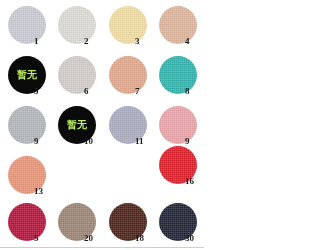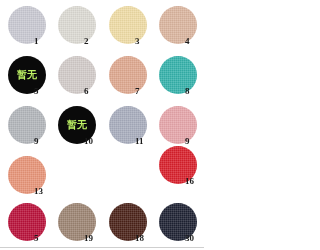--- a/index.html
+++ b/index.html
@@ -165,21 +165,21 @@
     <div class="swatch-cell" style="left: 155px; top: 143px;">
       <div class="swatch-circle" style="background: rgb(217, 32, 44);"></div>
       <div class="swatch-number">16</div>
     </div>
     <div class="swatch-cell" style="left: 4px; top: 200px;">
       <div class="swatch-circle" style="background: rgb(185, 17, 58);"></div>
       <div class="swatch-number">5</div>
     </div>
     <div class="swatch-cell" style="left: 54px; top: 200px;">
       <div class="swatch-circle" style="background: rgb(156, 132, 114);"></div>
-      <div class="swatch-number">19</div>
+      <div class="swatch-number">20</div>
     </div>
     <div class="swatch-cell" style="left: 105px; top: 200px;">
       <div class="swatch-circle" style="background: rgb(74, 34, 24);"></div>
       <div class="swatch-number">18</div>
     </div>
     <div class="swatch-cell" style="left: 155px; top: 200px;">
       <div class="swatch-circle" style="background: rgb(30, 34, 51);"></div>
       <div class="swatch-number">30</div>
     </div>
   </div>

